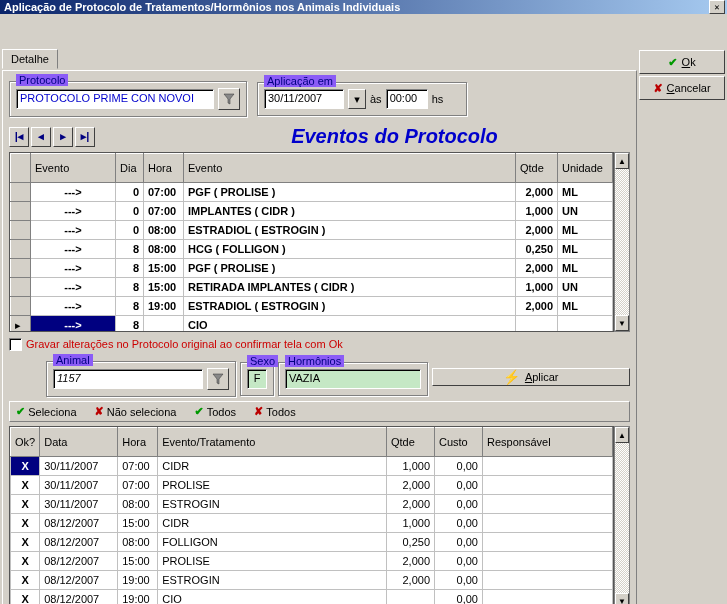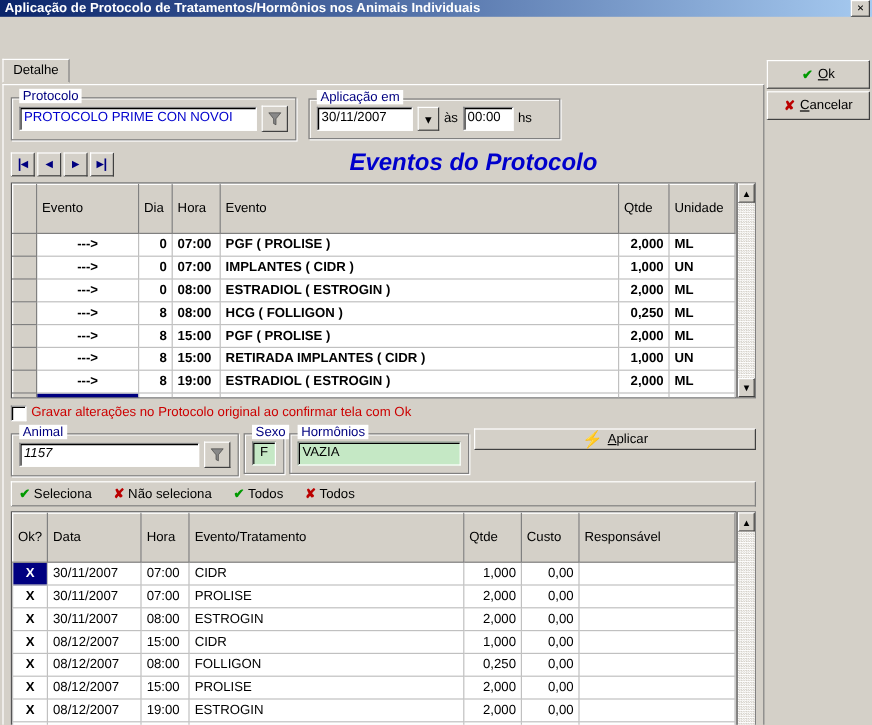--- a/index.html
+++ b/index.html
@@ -8,32 +8,32 @@
 .title-bar { background:linear-gradient(to right,#0a246a,#a6caf0); color:#fff; height:19px; display:flex; align-items:center; padding:0 2px 0 4px; font-weight:bold; }
 .title-bar .txt { flex:1; }
 .close-btn { width:16px; height:14px; background:#d4d0c8; border:1px solid; border-color:#fff #404040 #404040 #fff; color:#000; font-family:monospace; font-weight:bold; display:flex; align-items:center; justify-content:center; cursor:pointer; font-size:9px; }
 .body-area { flex:1; display:flex; padding:2px; gap:2px; }
 .left-panel { flex:1; display:flex; flex-direction:column; }
 .right-panel { width:86px; display:flex; flex-direction:column; gap:2px; padding:2px 0; }
 .tab-strip { height:22px; position:relative; }
 .tab { display:inline-block; background:#d4d0c8; border:1px solid; border-color:#fff #808080 #d4d0c8 #fff; padding:3px 8px; position:relative; top:1px; }
 .panel-frame { border:1px solid; border-color:#fff #808080 #808080 #fff; padding:6px; flex:1; overflow:hidden; display:flex; flex-direction:column; gap:4px; }
 .groupbox { border:1px solid #808080; box-shadow:inset 1px 1px #fff, 1px 1px #fff; padding:6px; position:relative; margin-top:4px; }
-.groupbox .legend { position:absolute; top:-8px; left:6px; background:#ffffff; padding:0 3px; color:#000080; }
+.groupbox .legend { position:absolute; top:-8px; left:6px; background:#8b5cf6; padding:0 3px; color:#000080; }
 .row { display:flex; align-items:center; gap:4px; }
 .input { background:#fff; border:1px solid; border-color:#808080 #fff #fff #808080; box-shadow:inset 1px 1px #000; height:20px; padding:2px 3px; }
 .input.blue { color:#0000cc; }
 .combo-btn { width:18px; height:20px; background:#d4d0c8; border:1px solid; border-color:#fff #404040 #404040 #fff; display:flex; align-items:center; justify-content:center; cursor:pointer; }
 .filter-btn { width:22px; height:22px; background:#d4d0c8; border:1px solid; border-color:#fff #404040 #404040 #fff; display:flex; align-items:center; justify-content:center; cursor:pointer; }
 .nav-btns { display:flex; gap:2px; margin-right:60px; }
 .nav-btn { width:20px; height:20px; background:#d4d0c8; border:1px solid; border-color:#fff #404040 #404040 #fff; color:#000080; font-weight:bold; display:flex; align-items:center; justify-content:center; cursor:pointer; }
 .section-title { color:#0000cc; font-size:20px; font-weight:bold; font-style:italic; flex:1; text-align:center; }
 .grid { border:1px solid #555; background:#fff; }
 .grid table { width:100%; border-collapse:collapse; }
-.grid th { background:#d4d0c8; border:1px solid; border-color:#fff #808080 #808080 #fff; padding:14px 4px; font-weight:normal; text-align:left; height:29px; }
+.grid th { background:#d4d0c8; border:1px solid; border-color:#fff #808080 #808080 #fff; padding:2px 4px; font-weight:normal; text-align:left; height:29px; }
 .grid td { border:1px solid #c0c0c0; padding:1px 4px; height:19px; background:#fff; }
 .grid .marker-col { width:20px; background:#d4d0c8 !important; border:1px solid; border-color:#fff #808080 #808080 #fff; }
 .grid tr.selected .marker-col { background:#d4d0c8; color:#000; }
 .grid tr.selected td.evt { background:#000080; color:#fff; }
 .grid td.r { text-align:right; }
 .grid td.c { text-align:center; }
 .grid-wrap { display:flex; }
 .grid-container { flex:1; overflow:hidden; }
 .vscroll { width:16px; background:#d4d0c8; border:1px solid #808080; display:flex; flex-direction:column; }
 .vscroll .sbtn { height:16px; background:#d4d0c8; border:1px solid; border-color:#fff #404040 #404040 #fff; display:flex; align-items:center; justify-content:center; font-size:8px; cursor:pointer; }
@@ -202,21 +202,21 @@
             <div class="track"></div>
             <div class="sbtn">▼</div>
           </div>
         </div>
 
         <div class="chk-row">
           <div class="checkbox"></div>
           <span class="red-text">Gravar alterações no Protocolo original ao confirmar tela com Ok</span>
         </div>
 
-        <div class="row" style="gap:4px; align-items:flex-start;">
+        <div class="row" style="gap:4px; align-items:center;margin-left:37px;">
           <div class="groupbox" style="flex:0 0 190px;">
             <span class="legend">Animal</span>
             <div class="row">
               <div class="input" style="flex:1;font-style:italic;">1157</div>
               <div class="filter-btn">
                 <svg width="12" height="12" viewBox="0 0 12 12">
                     <path d="M1 1h10L7 6v5l-2-1V6z" fill="#888" stroke="#333" stroke-width="0.5"></path>
                   </svg>
               </div>
             </div>

